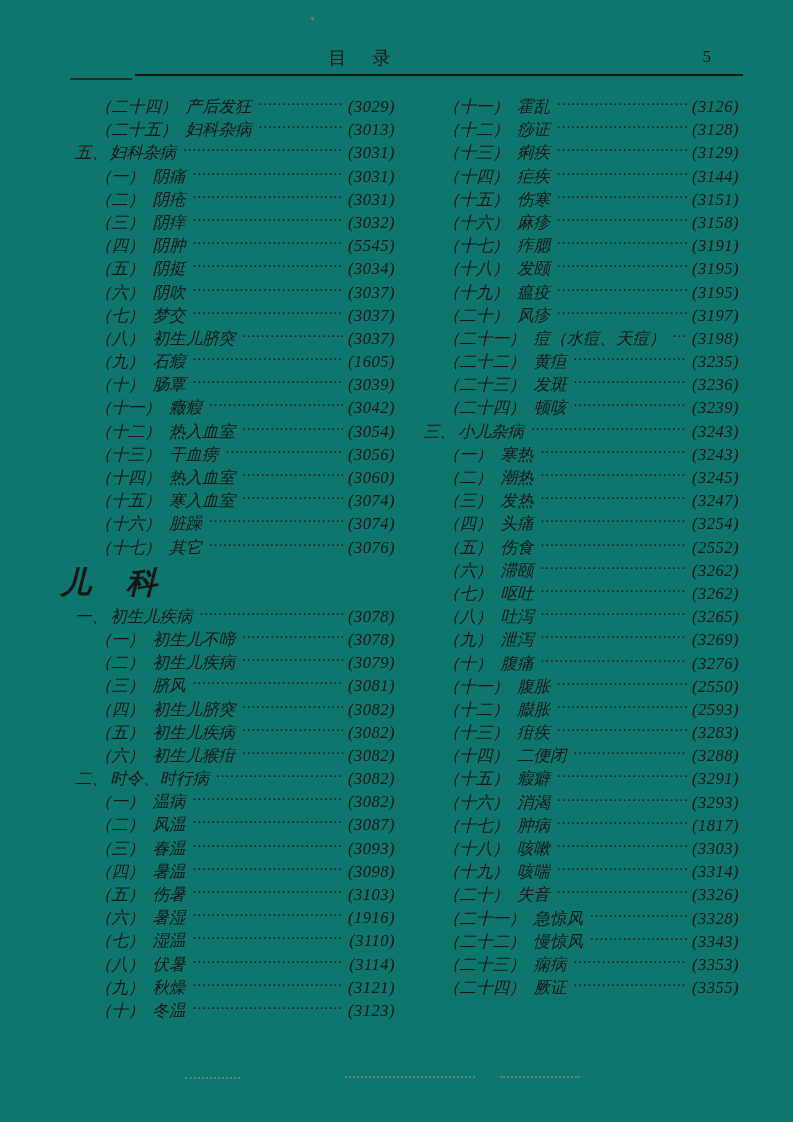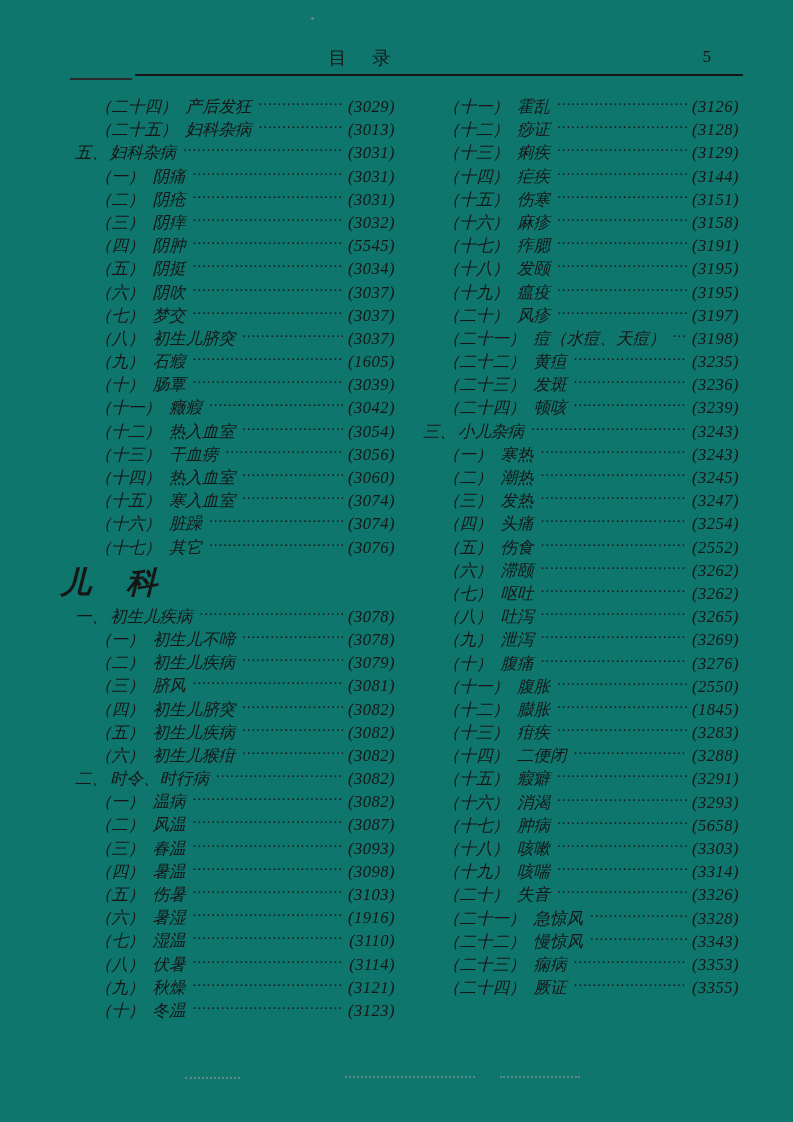--- a/index.html
+++ b/index.html
@@ -503,21 +503,21 @@
       <div class="toc-row item">
         <span class="entry-num">（十一）</span>
         <span class="entry-title">腹胀</span>
         <span class="leader">······································································</span>
         <span class="entry-page">(2550)</span>
       </div>
       <div class="toc-row item">
         <span class="entry-num">（十二）</span>
         <span class="entry-title">臌胀</span>
         <span class="leader">······································································</span>
-        <span class="entry-page">(1845)</span>
+        <span class="entry-page">(2593)</span>
       </div>
       <div class="toc-row item">
         <span class="entry-num">（十三）</span>
         <span class="entry-title">疳疾</span>
         <span class="leader">······································································</span>
         <span class="entry-page">(3283)</span>
       </div>
       <div class="toc-row item">
         <span class="entry-num">（十四）</span>
         <span class="entry-title">二便闭</span>
@@ -533,21 +533,21 @@
       <div class="toc-row item">
         <span class="entry-num">（十六）</span>
         <span class="entry-title">消渴</span>
         <span class="leader">······································································</span>
         <span class="entry-page">(3293)</span>
       </div>
       <div class="toc-row item">
         <span class="entry-num">（十七）</span>
         <span class="entry-title">肿病</span>
         <span class="leader">······································································</span>
-        <span class="entry-page">(5658)</span>
+        <span class="entry-page">(1817)</span>
       </div>
       <div class="toc-row item">
         <span class="entry-num">（十八）</span>
         <span class="entry-title">咳嗽</span>
         <span class="leader">······································································</span>
         <span class="entry-page">(3303)</span>
       </div>
       <div class="toc-row item">
         <span class="entry-num">（十九）</span>
         <span class="entry-title">咳喘</span>

